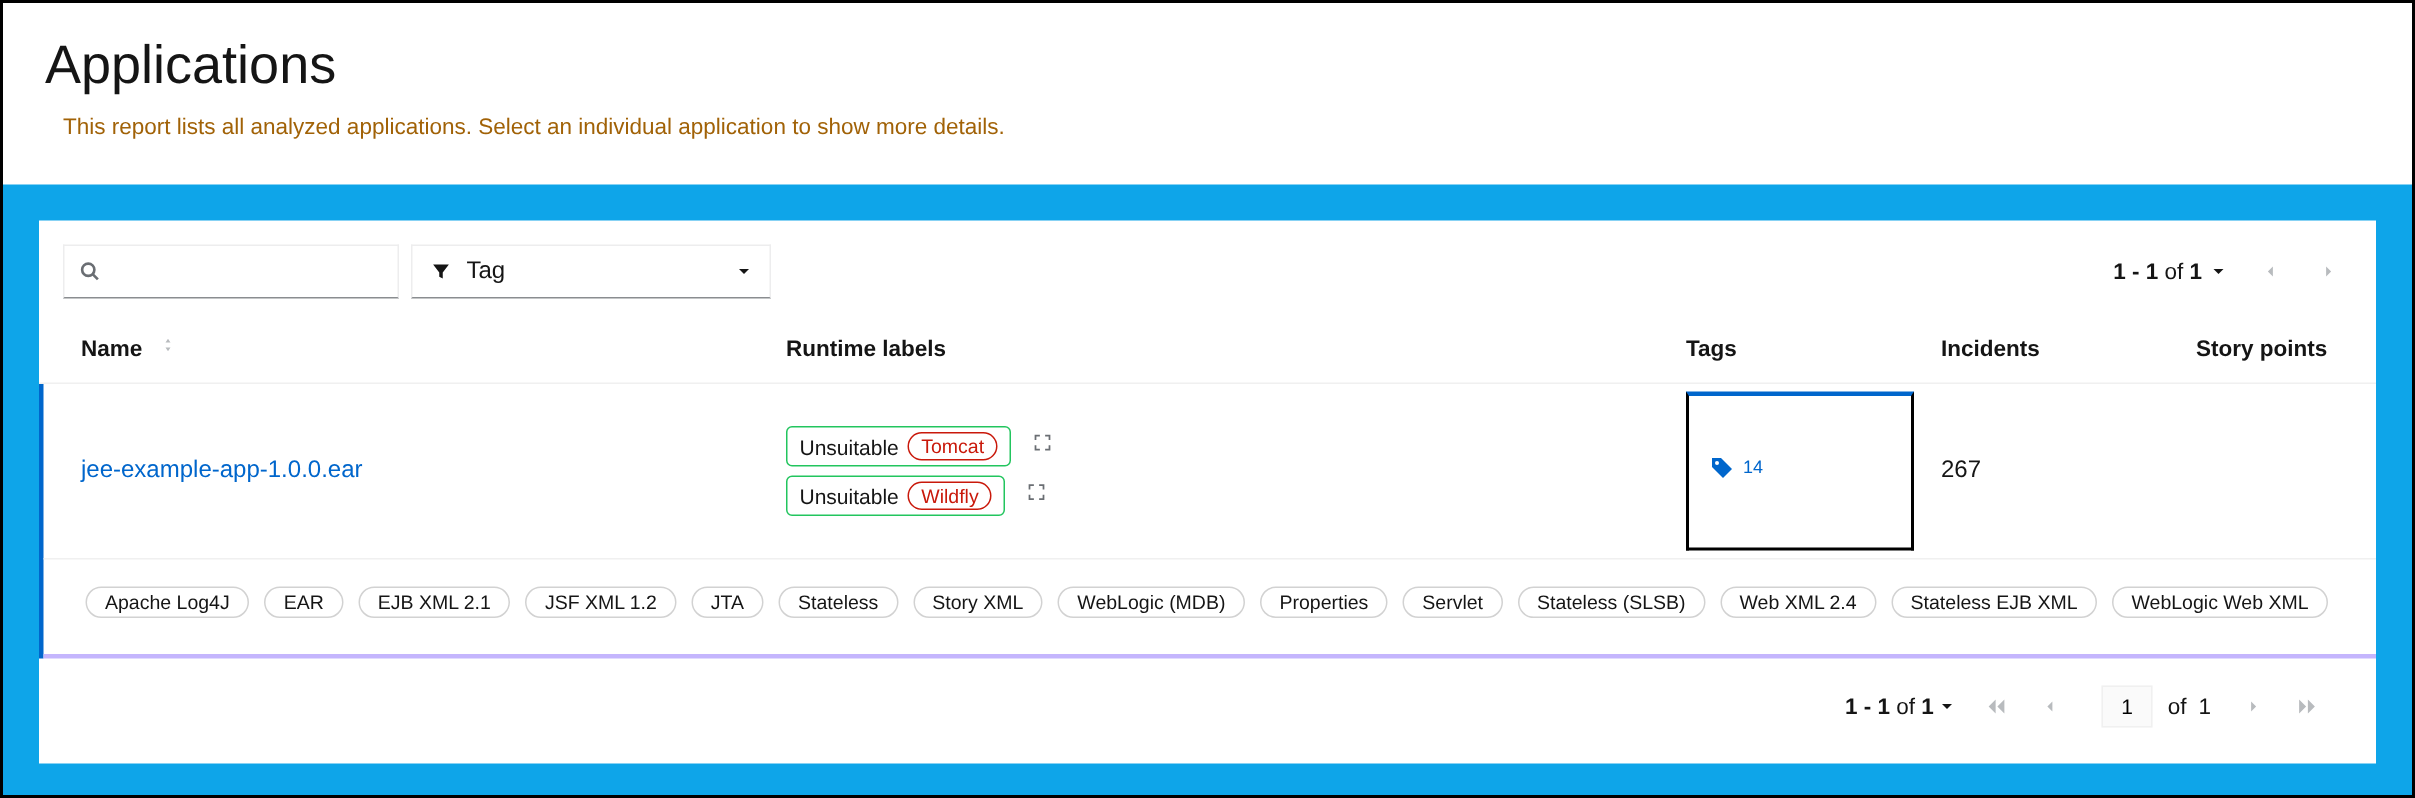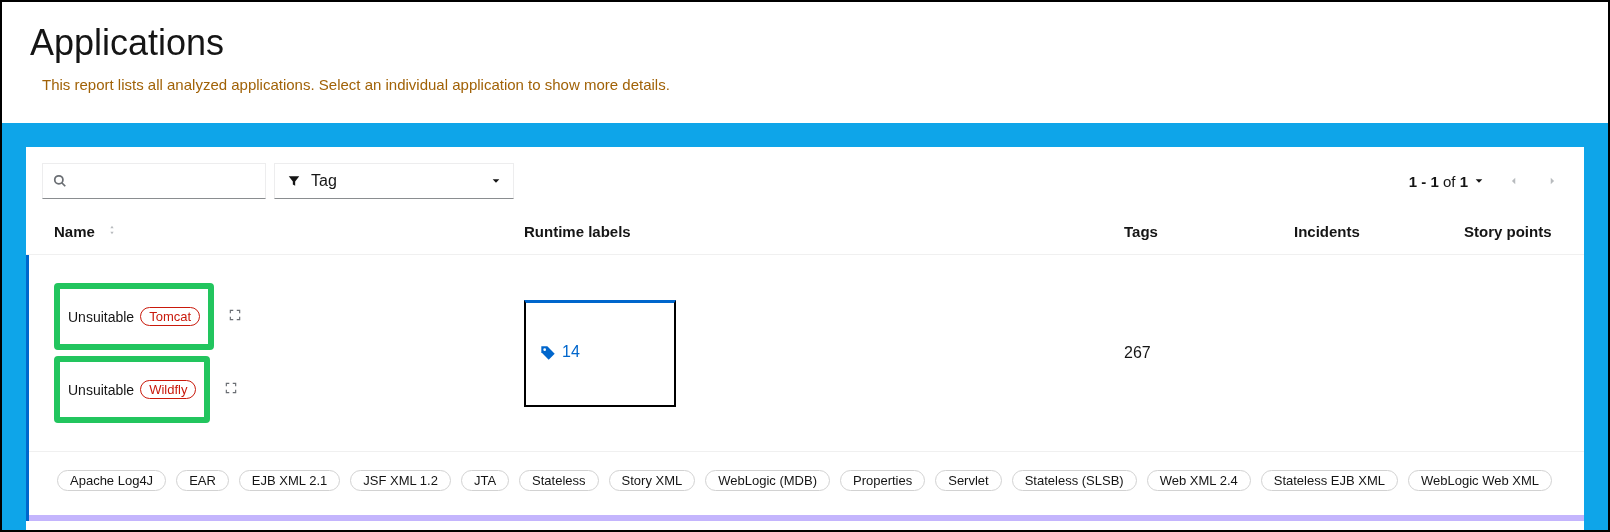--- a/index.html
+++ b/index.html
@@ -111,23 +111,23 @@
     color: #0066cc;
     font-size: 16px;
     text-decoration: none;
     cursor: pointer;
   }
   .runtime-labels { display: flex; flex-direction: column; gap: 6px; align-items: flex-start; }
   .rt-row { display: flex; align-items: center; gap: 14px; }
   .rt-chip {
     display: inline-flex;
     align-items: center;
-    border: 6px solid #22c55e;
+    border: 1px solid #22c55e;
     border-radius: 4px;
-    padding: 18px 8px;
+    padding: 3px 8px;
     font-size: 14px;
     gap: 6px;
   }
   .rt-badge {
     border: 1px solid #c9190b;
     color: #c9190b;
     border-radius: 999px;
     padding: 1px 8px;
     font-size: 13px;
     text-align: center;
@@ -135,28 +135,28 @@
   .expand-icon { color: #6a6e73; cursor: pointer; }
   .tags-cell {
     border: 2px solid #000;
     border-top: 3px solid #0066cc;
     padding: 40px 14px;
     margin: -28px 0;
     cursor: pointer;
     width: 152px;
   }
   .cell-link {
-    display: inline-flex; align-items: flex-end; gap: 6px;
-    color: #0066cc; font-size: 16px;
+    display: inline-flex; align-items: flex-start; gap: 6px;
+    color: #0066cc; font-size: 12px;
   }
   .incidents-cell { padding-left: 0; }
   .story-points { font-size: 16px; }
   .row-expand {
     padding: 18px 28px 24px;
-    border-bottom: 6px solid #c4b5fd;
+    border-bottom: 3px solid #c4b5fd;
     display: flex; flex-wrap: wrap; gap: 10px;
   }
   .tag-pill {
     border: 1px solid #d2d2d2;
     border-radius: 999px;
     padding: 2px 12px;
     font-size: 13px;
     color: #151515;
     white-space: nowrap;
   }
@@ -250,20 +250,23 @@
       <div class="th">
         <span>Incidents</span>
       </div>
       <div class="th">
         <span>Story points</span>
       </div>
     </div>
 
     <div class="row">
       <div class="row-main">
+        <div>
+          <a class="app-link">jee-example-app-1.0.0.ear</a>
+        </div>
         <div class="runtime-labels">
           <div class="rt-row">
             <span class="rt-chip">
               <span>Unsuitable</span>
               <span class="rt-badge">Tomcat</span>
             </span>
             <span class="expand-icon">
               <svg width="14" height="14" viewBox="0 0 24 24" fill="none" stroke="currentColor" stroke-width="2">
                   <path d="M4 9V4h5M20 9V4h-5M4 15v5h5M20 15v5h-5"></path>
                 </svg>

